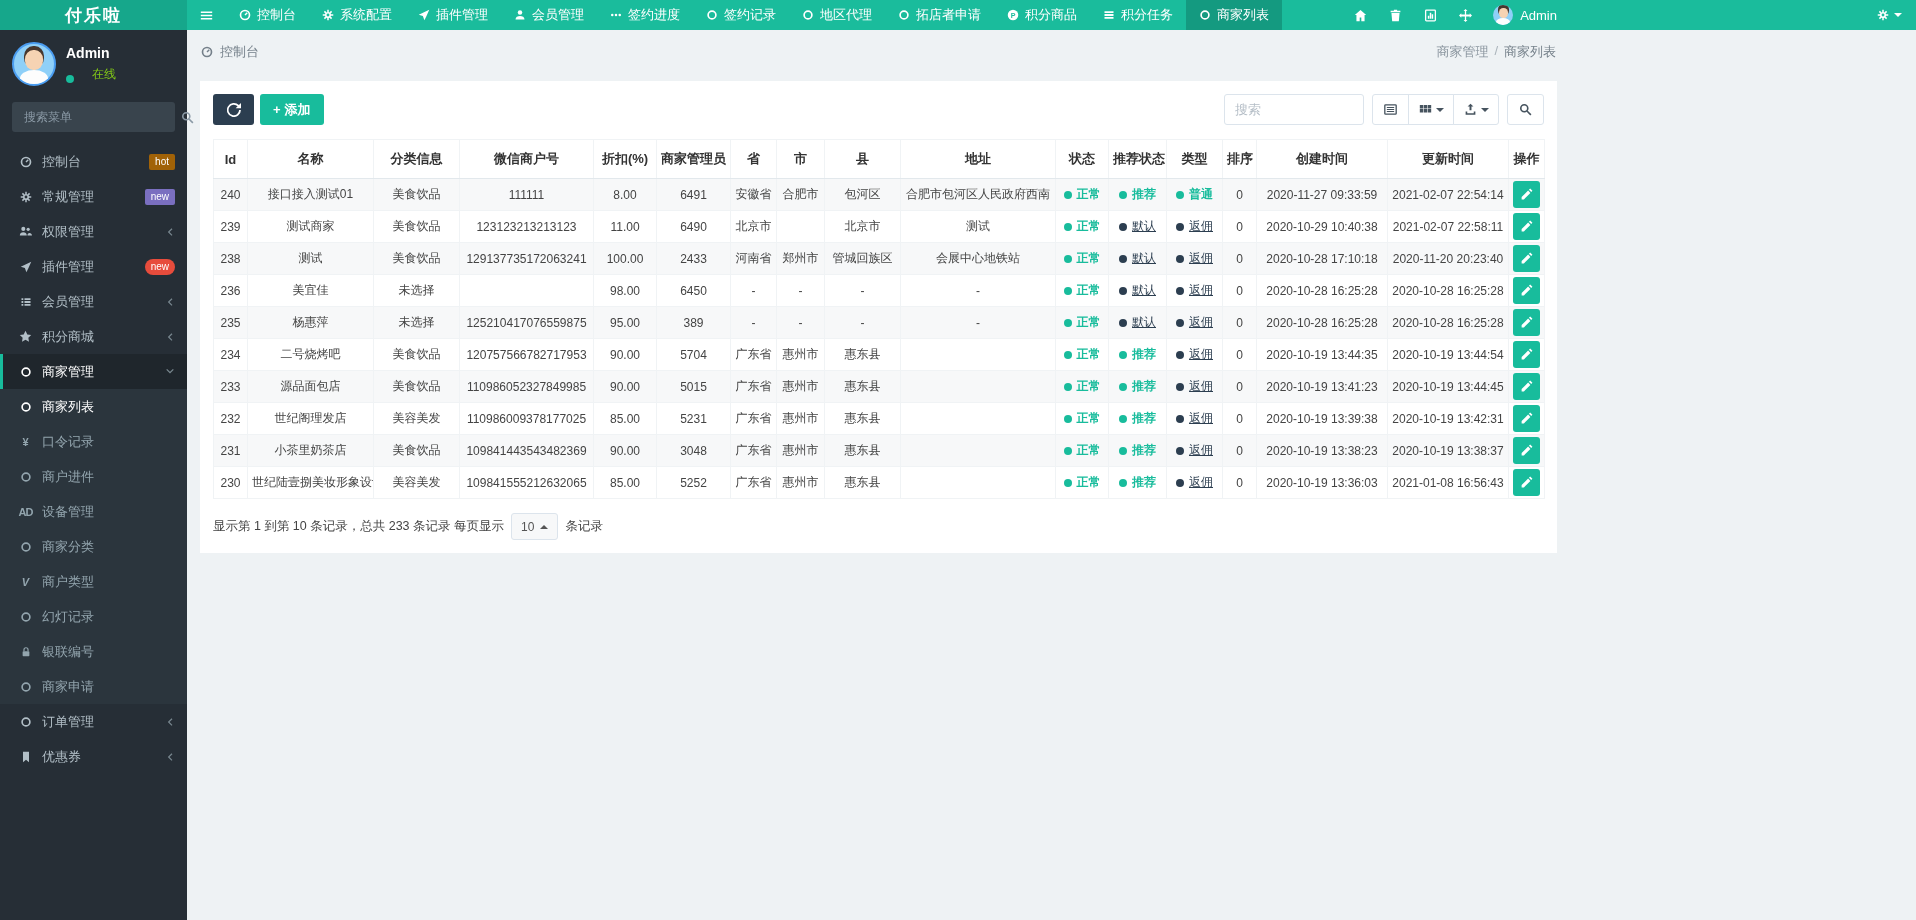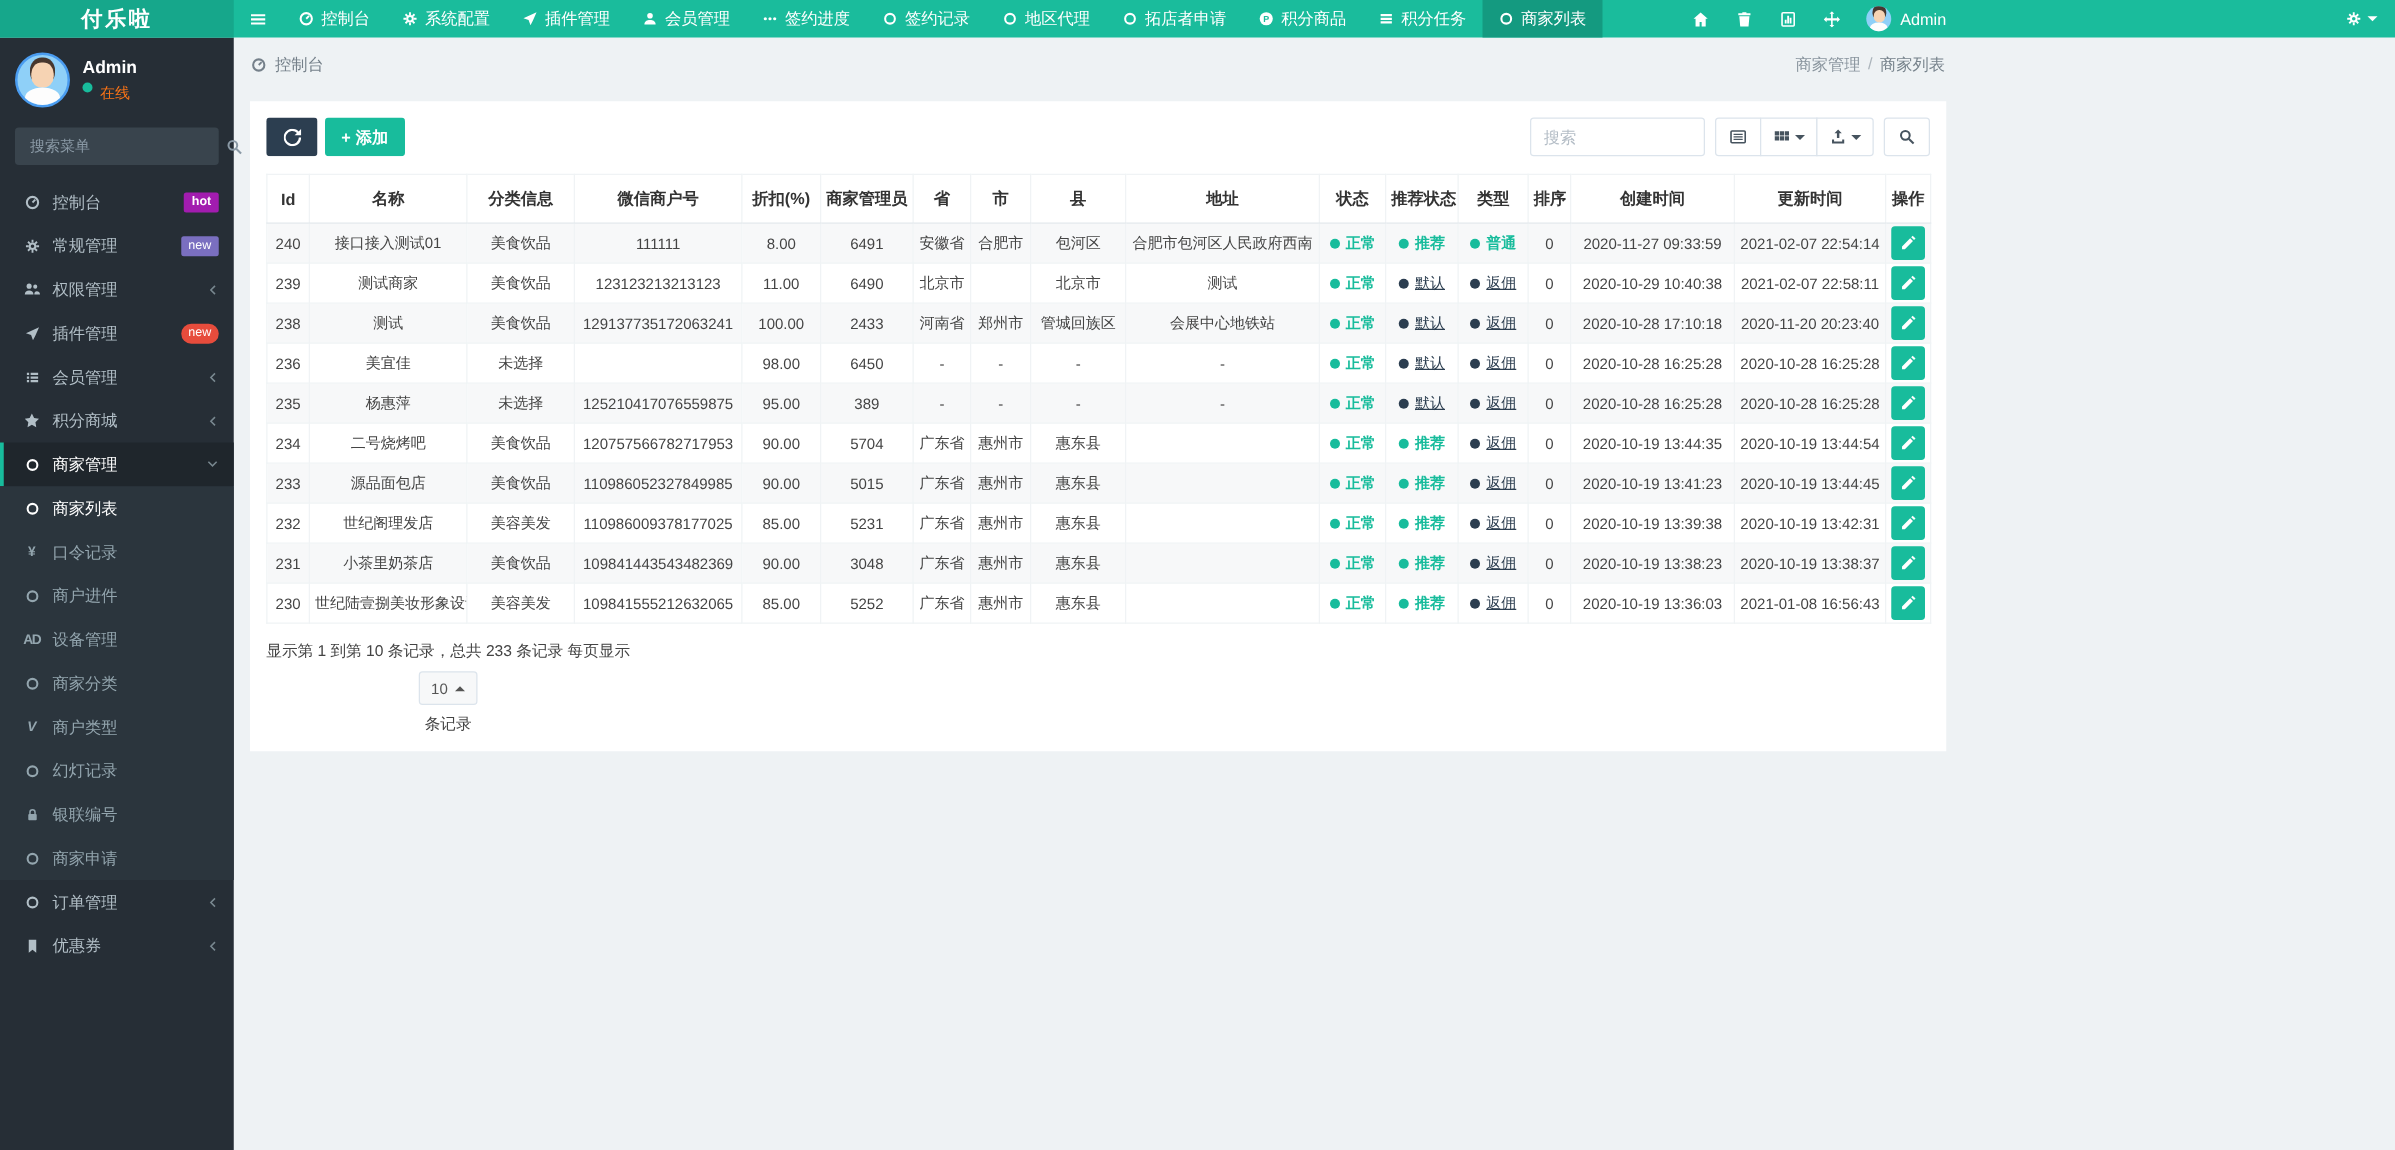--- a/index.html
+++ b/index.html
@@ -31,21 +31,21 @@
   .avatar::before { content:""; position:absolute; width:46%; height:50%; left:27%; top:14%;
     background:#f6d3b3; border-radius:45%; box-shadow:0 -3px 0 1px #47372e; }
   .avatar::after { content:""; position:absolute; width:72%; height:42%; left:14%; top:66%;
     background:#fdfdfd; border-radius:50% 50% 0 0; }
 
   
   .sidebar { position:absolute; top:30px; left:0; width:187px; height:890px; background:#262e36; z-index:20; }
   .user-panel { display:flex; gap:10px; padding:12px 12px 10px; align-items:center; }
   .user-avatar { width:44px; height:44px; border:2px solid #4a9cf0; }
   .user-name { color:#fff; font-weight:bold; font-size:14px; margin-bottom:5px; }
-  .user-status { color:#f97316; font-size:12px; display:flex; gap:6px; align-items:flex-start; }
+  .user-status { color:#84cc16; font-size:12px; display:flex; gap:18px; align-items:flex-end; }
   .dot { width:8px; height:8px; border-radius:50%; flex:none; }
   .dot-green { background:#18bc9c; }
   .menu-search { margin:6px 12px 12px; background:#39444d; border-radius:3px; height:30px;
     display:flex; align-items:center; padding:0 10px; color:#8a99a5; }
   .menu-search input { flex:1; background:transparent; border:0; outline:none; color:#c3ced6;
     font-size:12px; font-family:inherit; }
   .menu-search input::placeholder { color:#8a99a5; }
   .menu-item { height:35px; display:flex; align-items:center; gap:9px;
     padding:0 12px 0 18px; color:#b2bfc7; font-size:13px; cursor:pointer; white-space:nowrap; }
   .menu-item .mi-icon { width:15px; display:flex; justify-content:center; flex:none; }
@@ -101,21 +101,21 @@
   .st { display:inline-flex; align-items:center; gap:5px; }
   .st-green { color:#18bc9c;font-weight:bold; }
   .st-dark { color:#2c3e50;text-decoration:underline; }
   .st .dot { width:8px; height:8px; }
   .st-green .dot { background:#18bc9c; }
   .st-dark .dot { background:#2c3e50; }
   .btn-edit { width:27px; height:27px; background:#18bc9c; border:0; border-radius:3px;
     color:#fff; display:inline-flex; align-items:center; justify-content:center; cursor:pointer; }
 
   .pagerbar { display:flex; align-items:center; margin-top:14px; }
-  .pager-info { display:flex; align-items:center; gap:7px; color:#444; font-size:12.5px;flex-direction:column; }
+  .pager-info { display:flex; align-items:center; gap:7px; color:#444; font-size:12.5px; }
   .pagesize-btn { height:27px; padding:0 9px; border:1px solid #dce4ec; background:#f7f8f9;
     border-radius:3px; display:inline-flex; gap:6px; align-items:center; color:#555; cursor:pointer; font-size:12px; }
   .pages { margin-left:auto; display:flex; }
   .page-btn { min-width:34px; height:31px; padding:0 11px; border:1px solid #dde3e8; background:#fff;
     color:#5b6770; display:inline-flex; align-items:center; justify-content:center;
     font-size:13px; margin-left:-1px; cursor:pointer; }
   .page-btn:first-child { border-radius:3px 0 0 3px; margin-left:0; }
   .page-btn:last-child { border-radius:0 3px 3px 0; }
   .page-btn.active { background:#18bc9c; border-color:#18bc9c; color:#fff; }
   .page-btn.muted { color:#98a2aa; }
@@ -302,21 +302,21 @@
   </div>
   <div id="side-menu">
       <div class="menu-item">
         <span class="mi-icon">
           <svg width="12" height="12" viewBox="0 0 16 16" fill="currentColor">
             <circle cx="8" cy="8" r="6" fill="none" stroke="currentColor" stroke-width="2.2"></circle>
             <path d="M8 8l3-3" stroke="currentColor" stroke-width="2"></path>
           </svg>
         </span>
         <span>控制台</span>
-        <span class="mbadge" style="background: #a21caf; font-weight: bold;">hot</span>
+        <span class="mbadge" style="background: #a16207;">hot</span>
       </div>
       <div class="menu-item">
         <span class="mi-icon">
           <svg width="12" height="12" viewBox="0 0 16 16" fill="currentColor">
             <circle cx="8" cy="8" r="3" fill="none" stroke="currentColor" stroke-width="2.2"></circle>
             <g stroke="currentColor" stroke-width="2">
               <path d="M8 1v3M8 12v3M1 8h3M12 8h3M3.2 3.2l2 2M10.8 10.8l2 2M12.8 3.2l-2 2M5.2 10.8l-2 2"></path>
             </g>
           </svg>
         </span>

